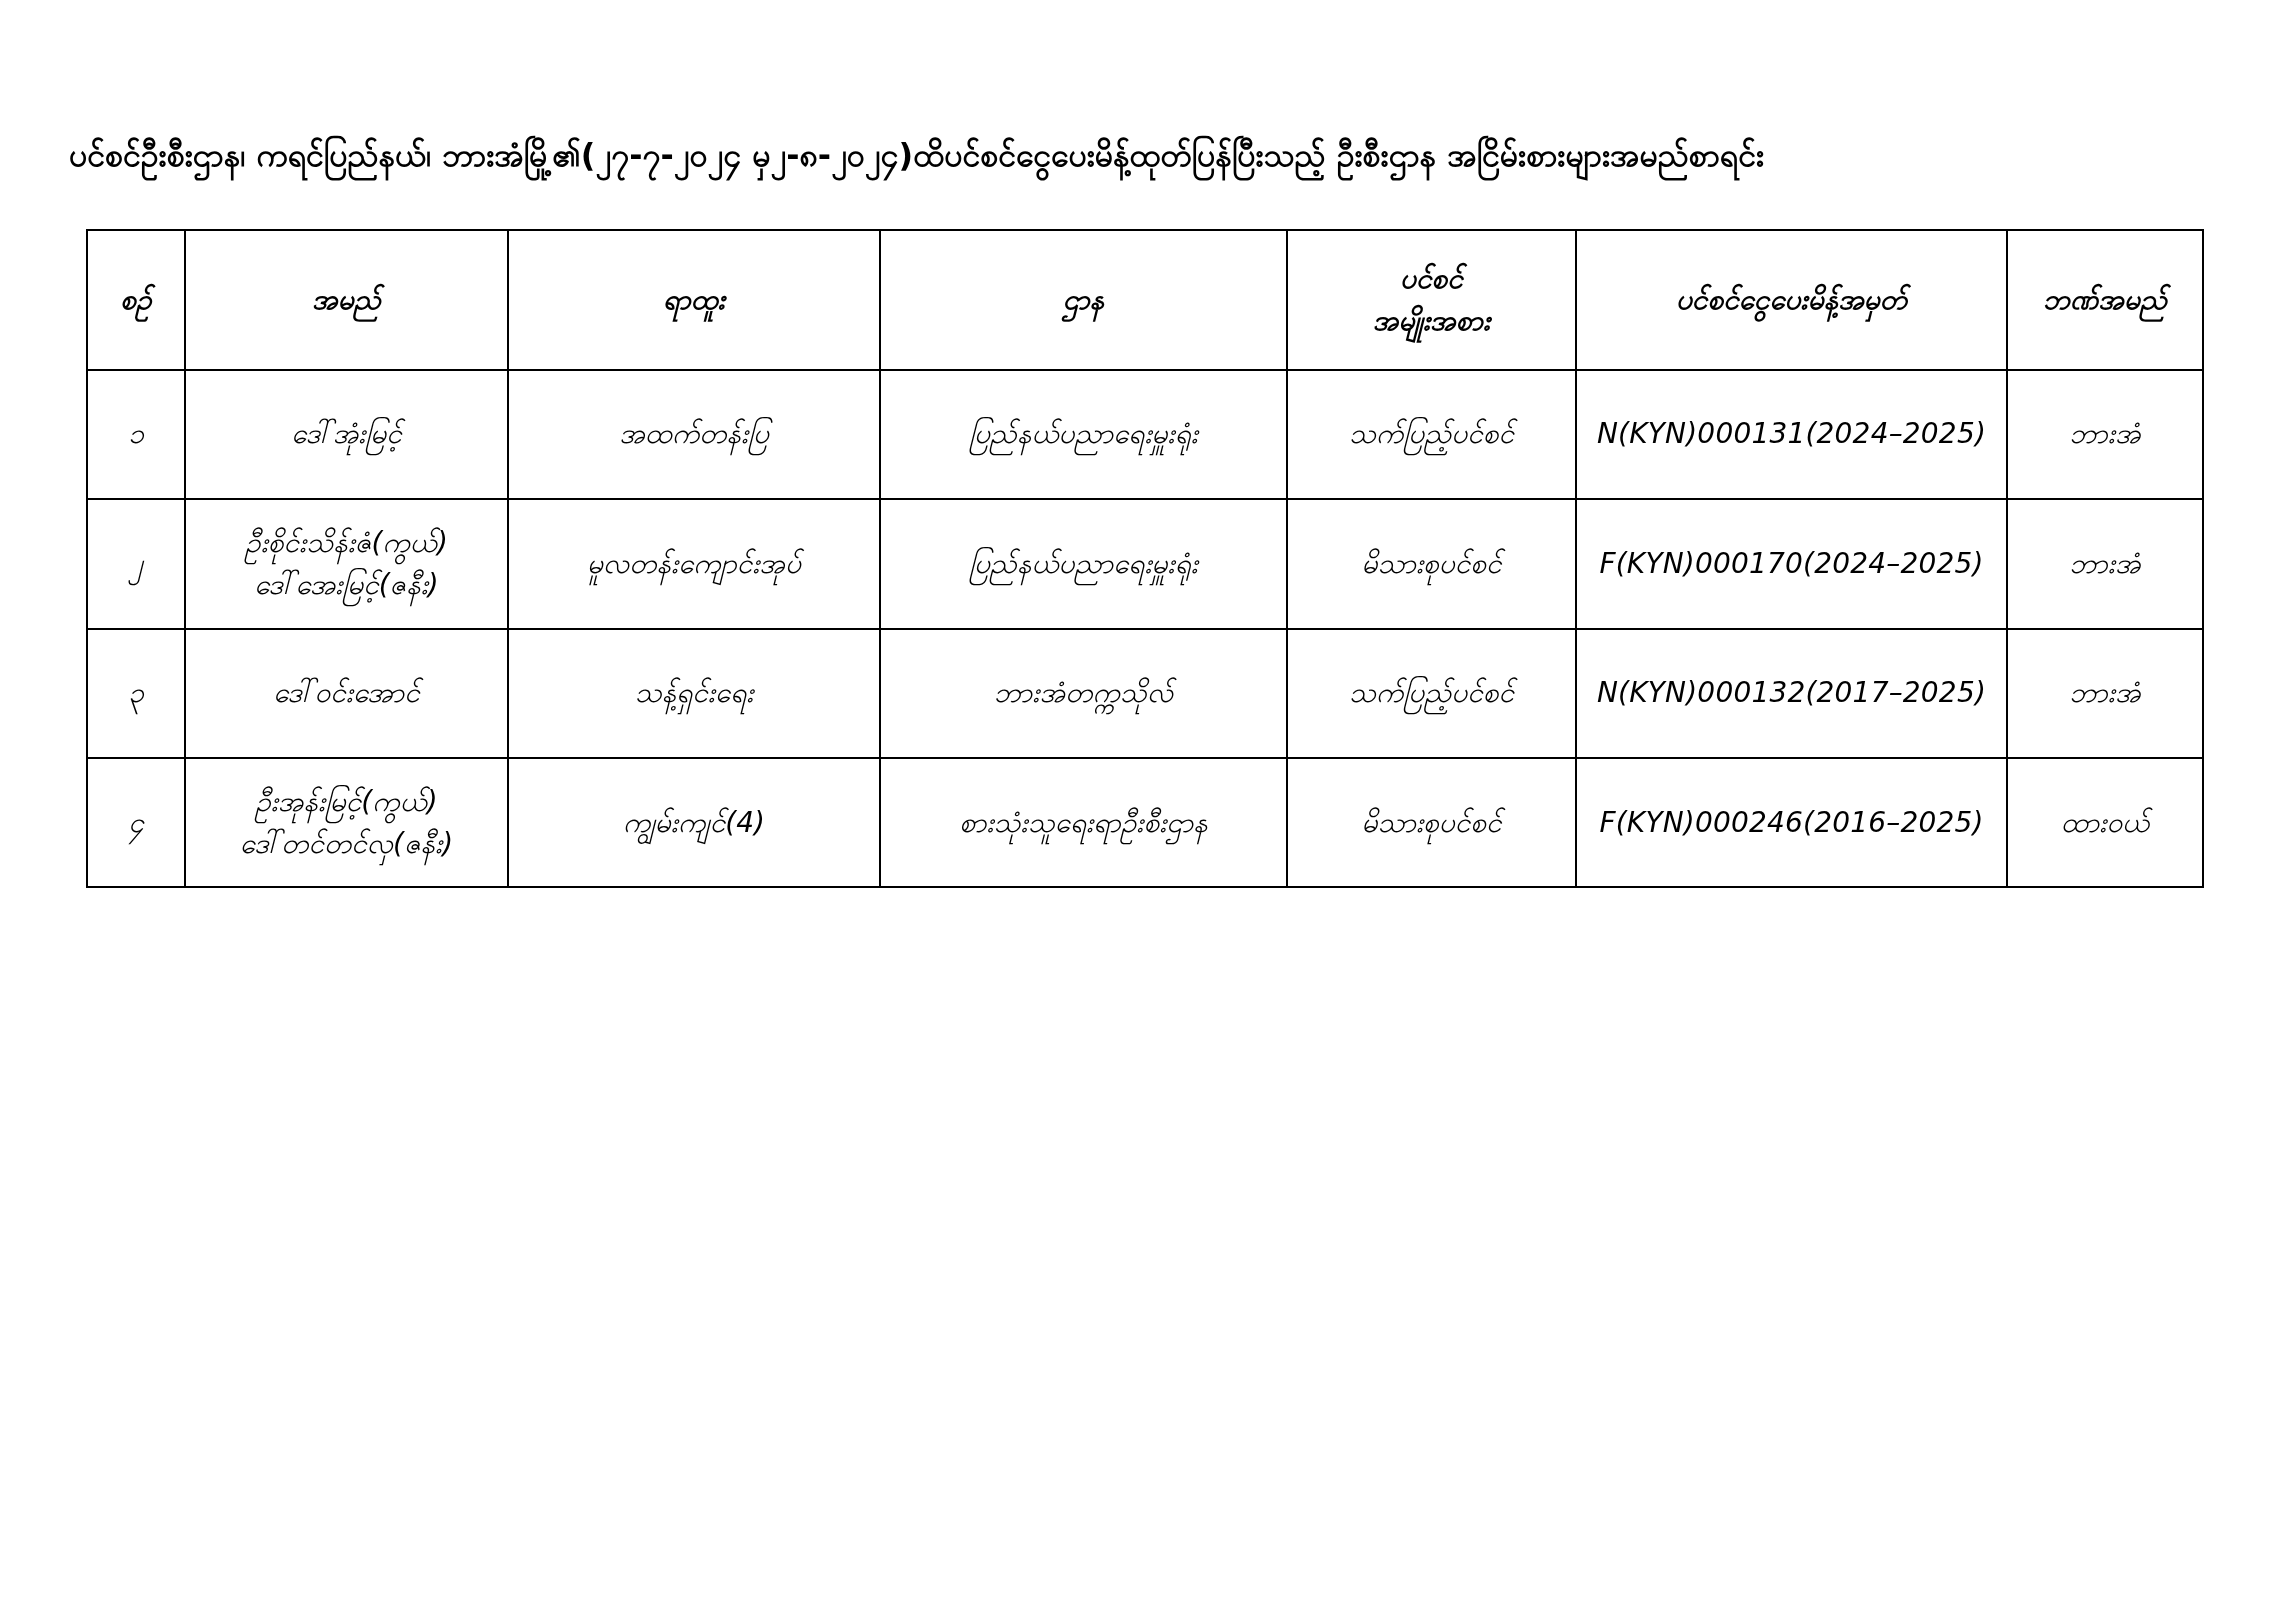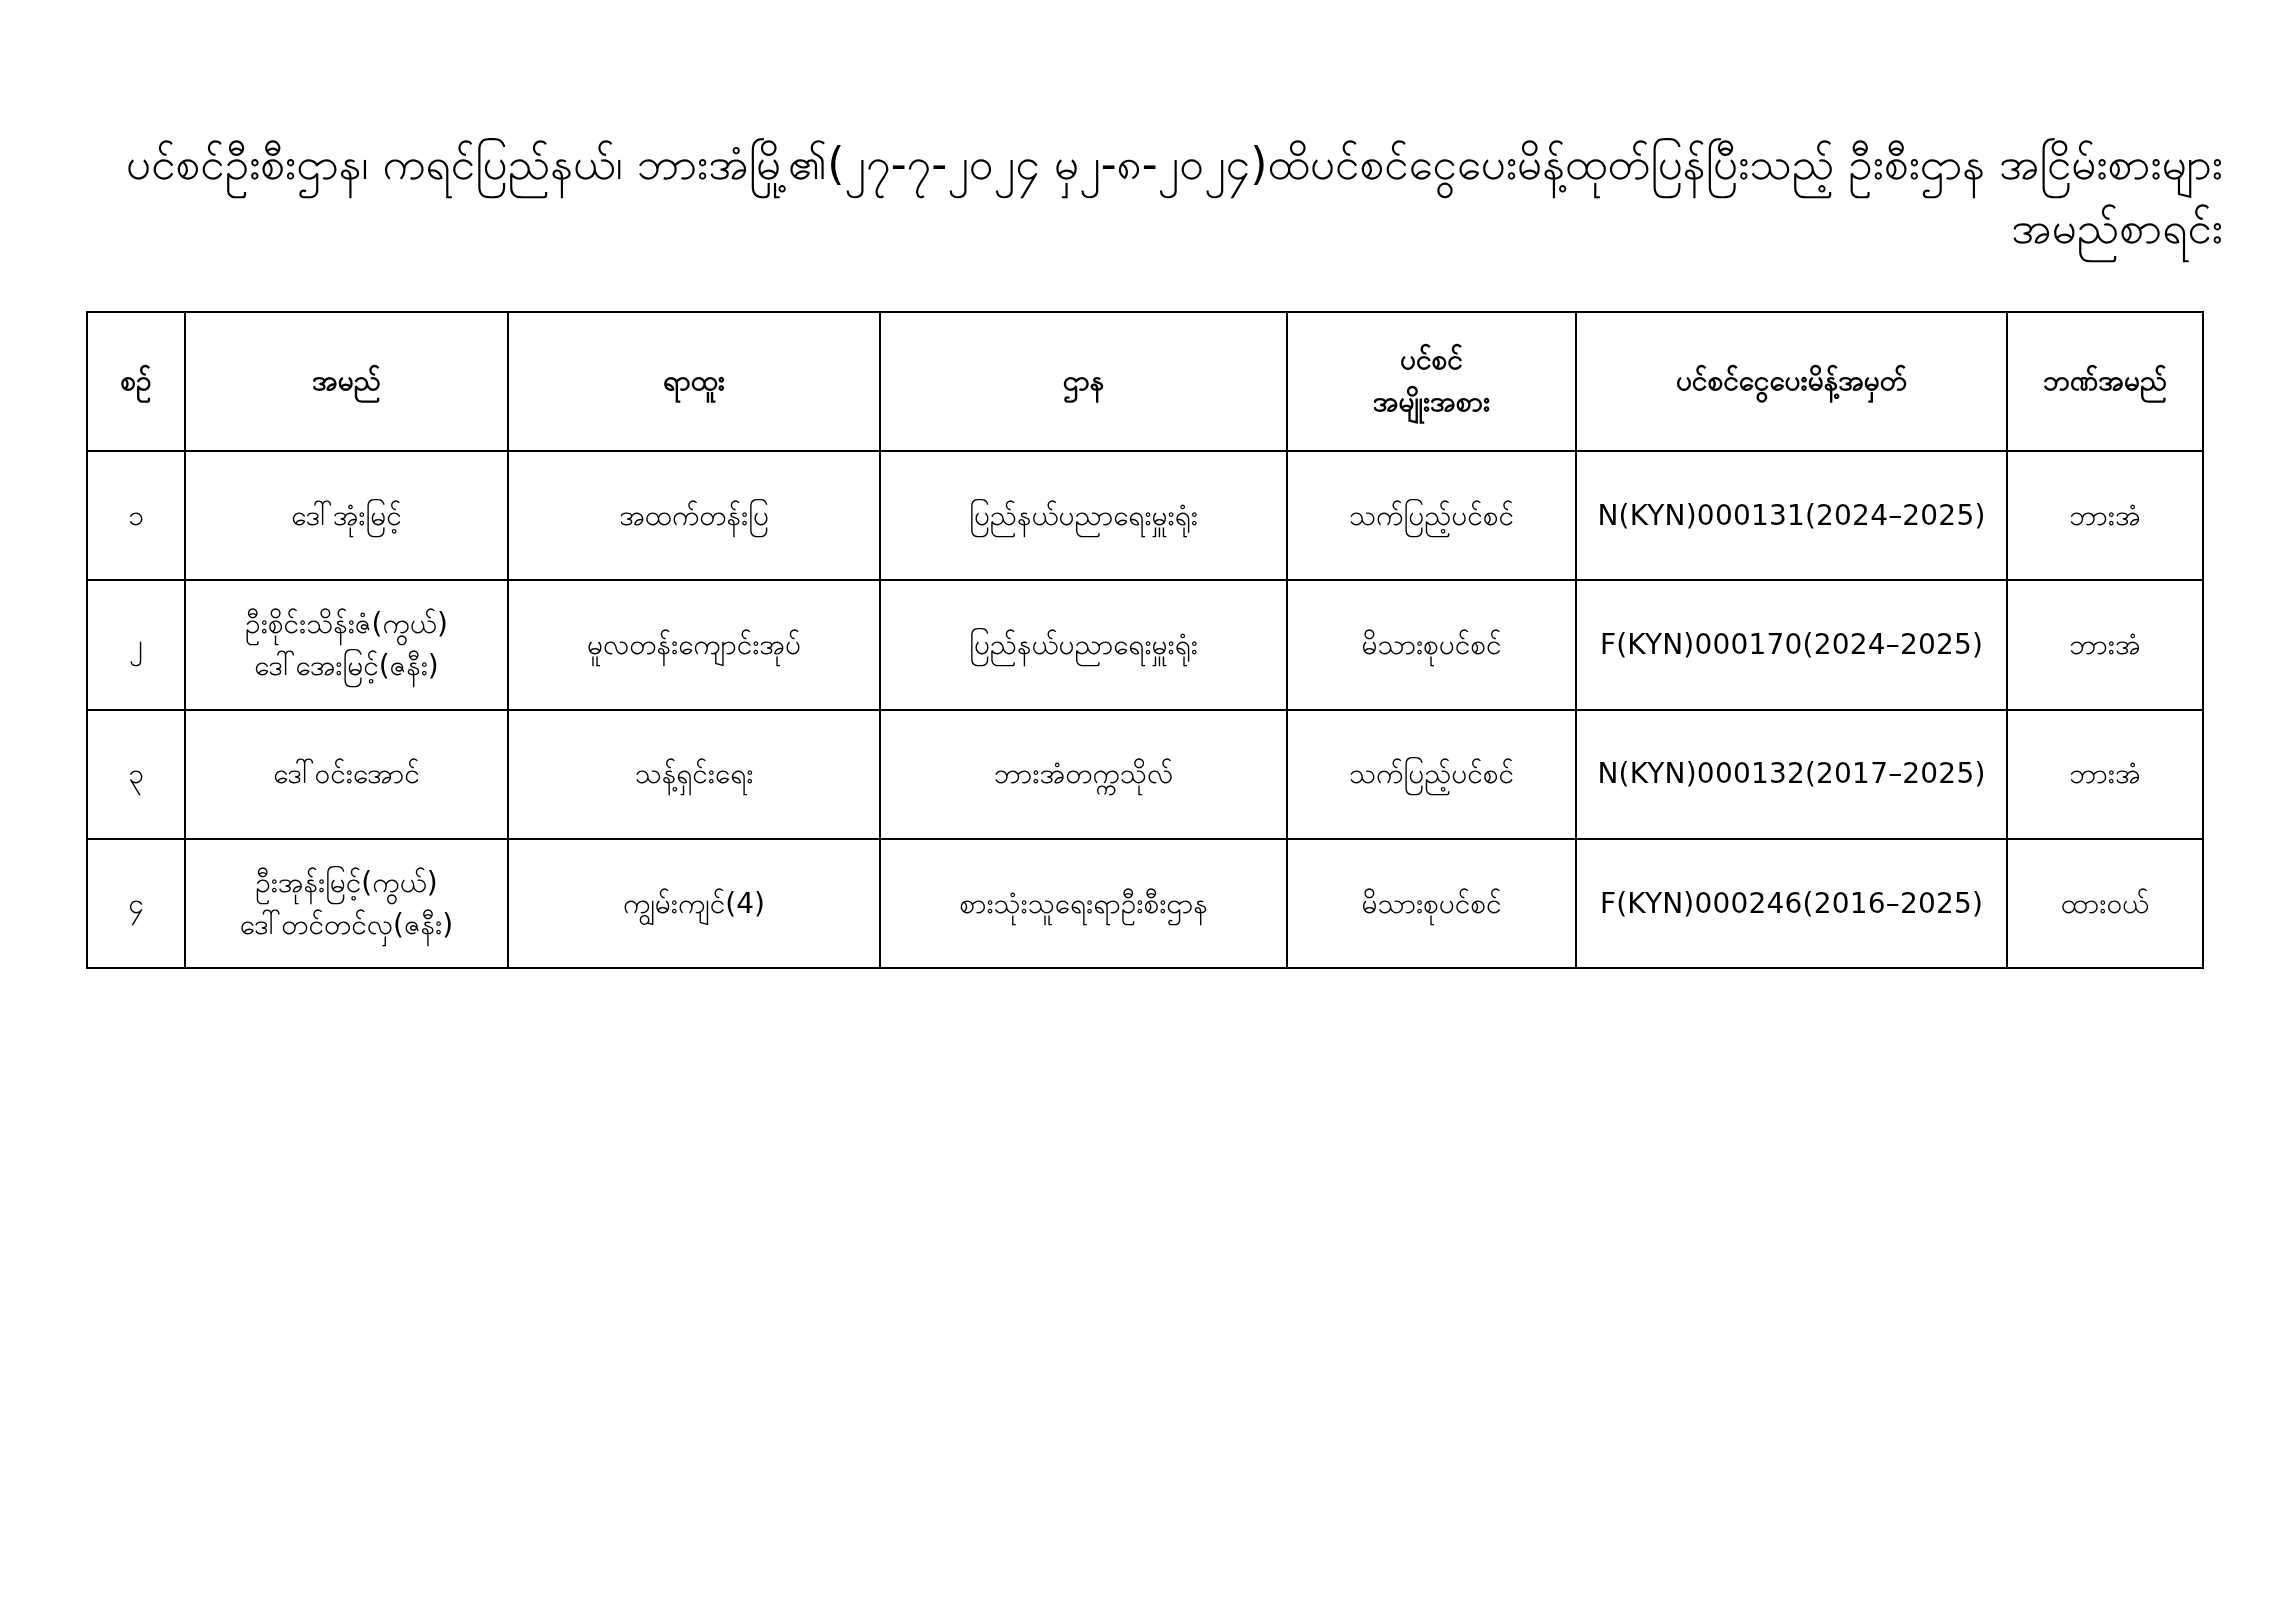--- a/index.html
+++ b/index.html
@@ -15,29 +15,30 @@
     overflow: hidden;
   }
   .page {
     width: 2292px;
     height: 1621px;
     box-sizing: border-box;
     padding: 0;
     position: relative;
   }
   .doc-title {
-    text-align: right;
-    font-size: 44px;
+    text-align: left;
+    font-size: 32px;
     line-height: 1.45;
-    font-weight: 400;
+    font-weight: 700;
     margin: 132px 69px 0 69px;
     letter-spacing: 0px;
   }
   .table-wrap {
     margin: 51px 86px 0 86px;
+    font-style: italic;
   }
   table.pension-table {
     border-collapse: collapse;
     width: 2117px;
     table-layout: fixed;
   }
   table.pension-table th,
   table.pension-table td {
     border: 2.9px solid #000000;
     text-align: center;

